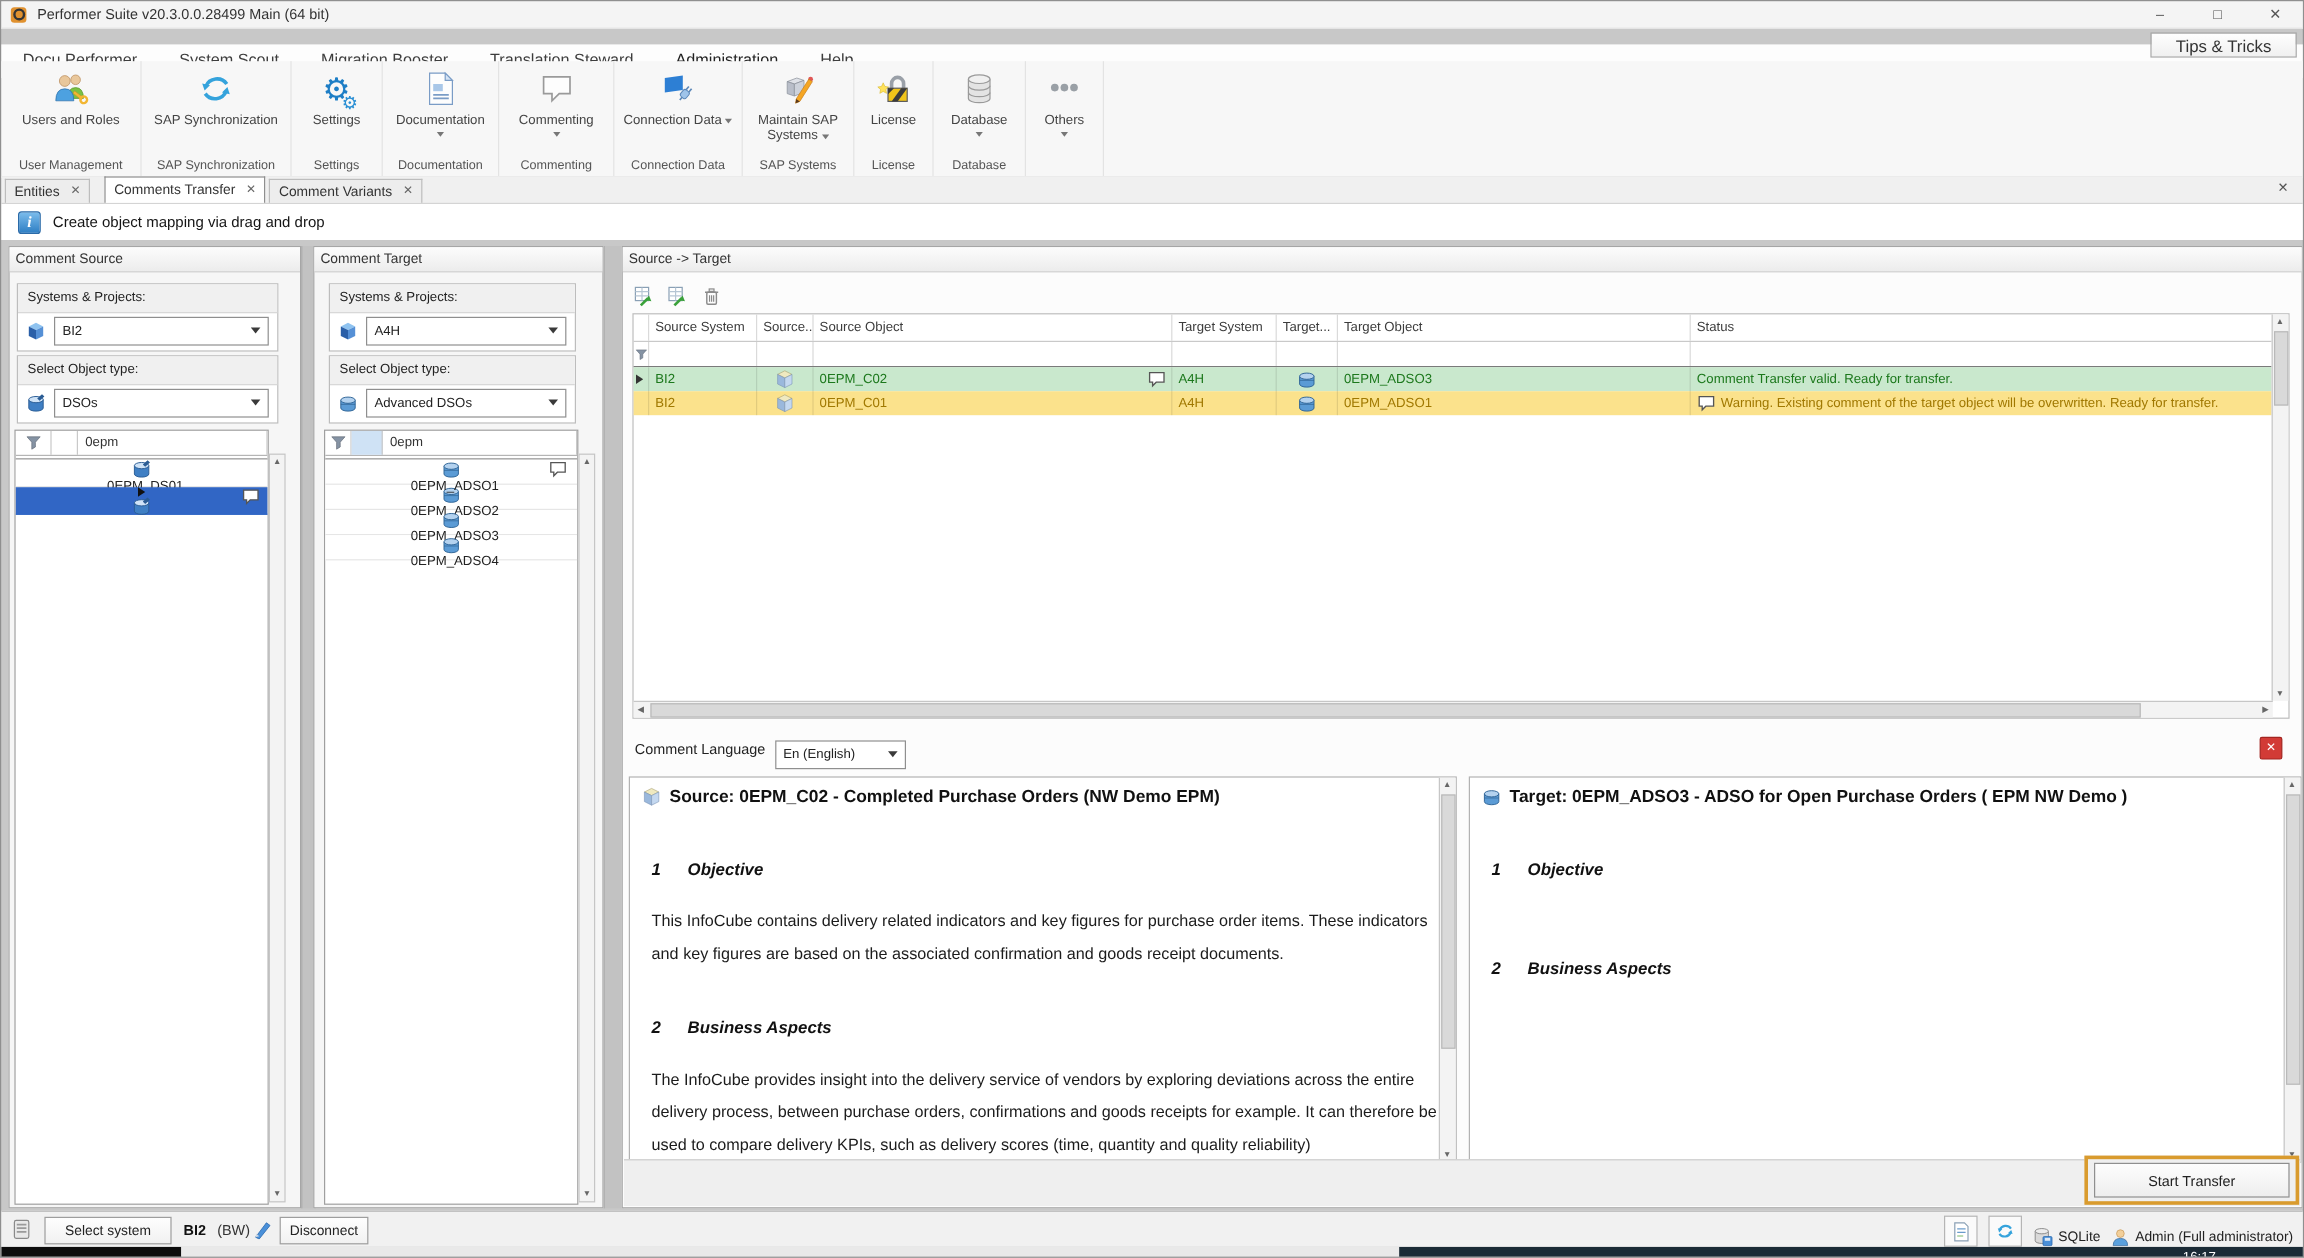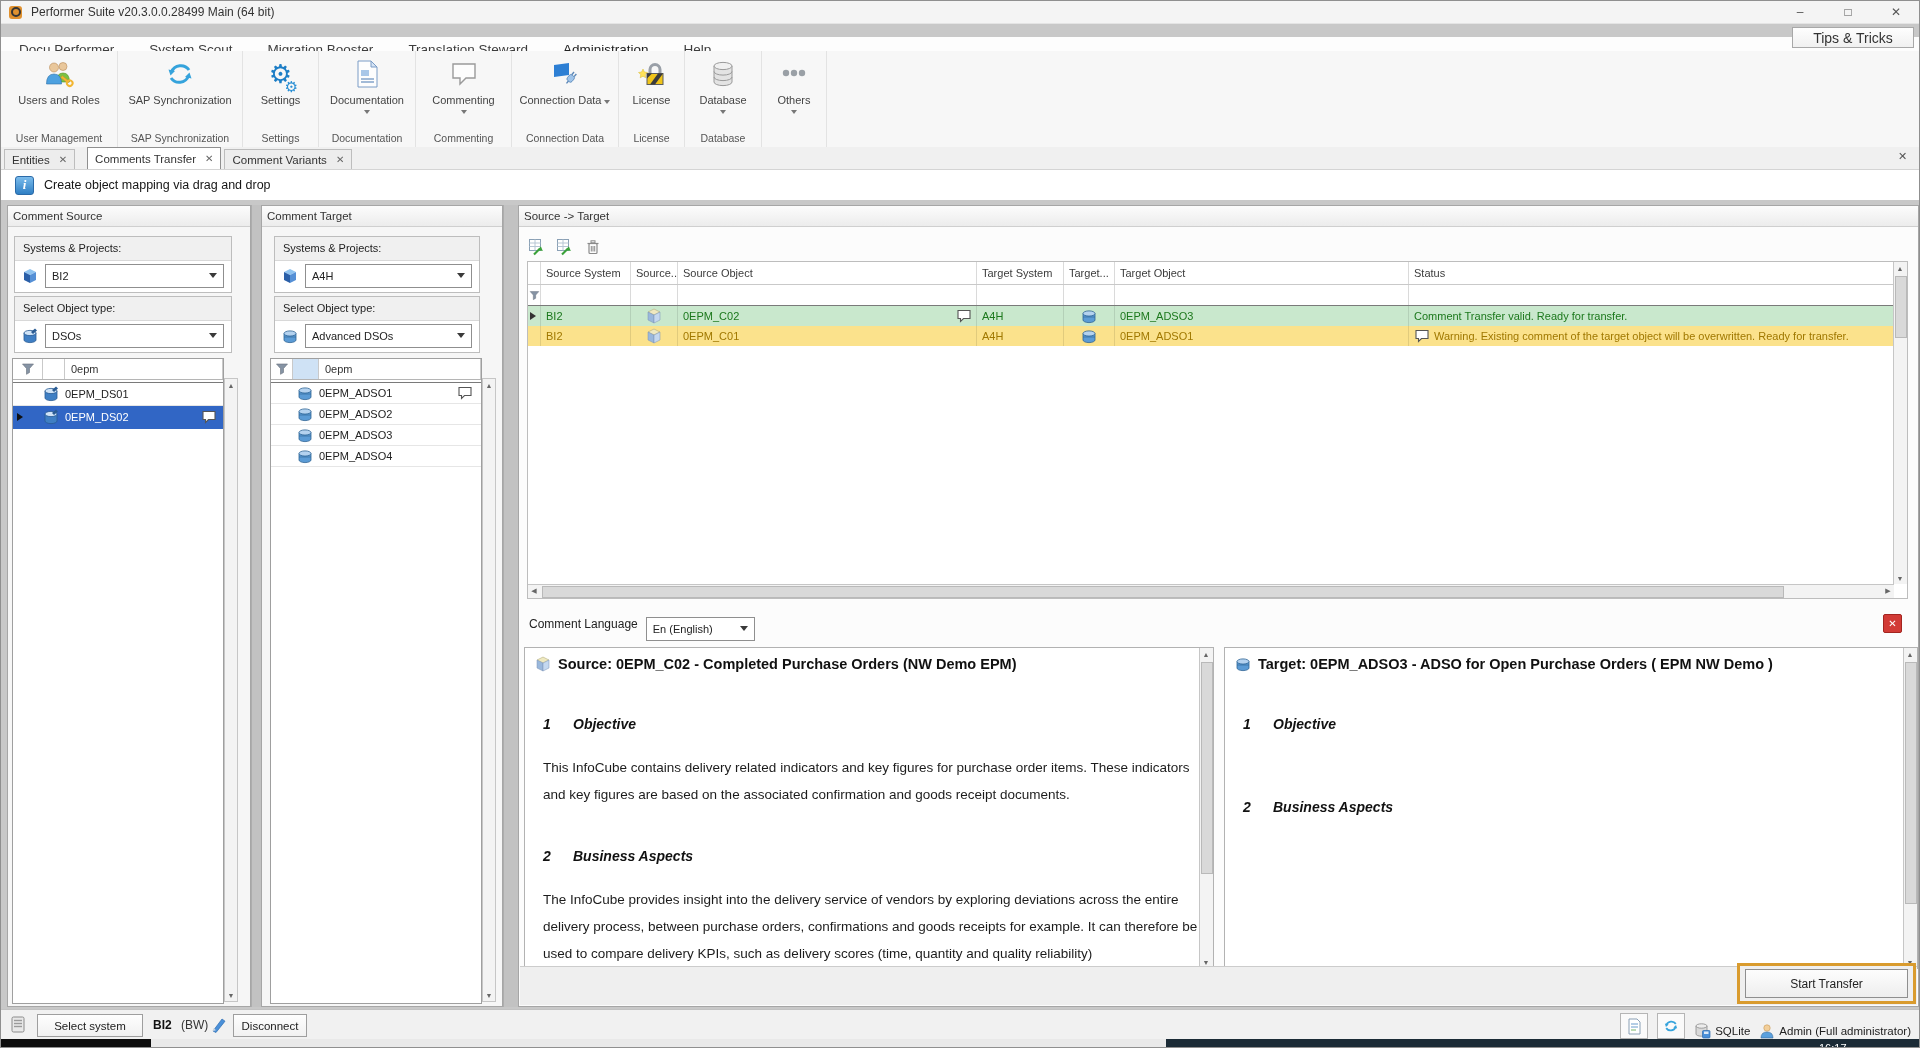--- a/index.html
+++ b/index.html
@@ -58,21 +58,21 @@
   .gbox{position:absolute;border:1px solid #bdbdbd;background:#fff;box-sizing:border-box;}
   .glabel{height:23px;background:#f0f0f0;border-bottom:1px solid #d8d8d8;line-height:23px;padding-left:8px;color:#222;}
   .grow{height:30px;display:flex;align-items:center;padding:0 7px;gap:7px;}
   .select{flex:1;height:22px;border:1px solid #8f8f8f;background:#fff;display:flex;align-items:center;
           padding:0 6px;position:relative;color:#222;}
   .select .sarrow{position:absolute;right:6px;width:0;height:0;border:4px solid transparent;border-top:5px solid #3a3a3a;top:8px;}
   .list{position:absolute;border:1px solid #9f9f9f;background:#fff;box-sizing:border-box;overflow:hidden;}
   .frow{height:20px;display:flex;align-items:center;border-bottom:1px solid #b5b5b5;}
   .fcell{height:100%;display:flex;align-items:center;border-right:1px solid #c9c9c9;box-sizing:border-box;}
   .dbl{height:2px;border-bottom:1px solid #7a7a7a;}
-  .lrow{display:flex;align-items:center;border-bottom:1px solid #e6e6e6;background:#fff;color:#222;}
+  .lrow{display:flex;align-items:center;border-bottom:1px solid #e6e6e6;background:#fff;color:#222;flex-direction:column;}
   .lrow.selected{background:#3166c5;color:#fff;border-bottom-color:#3166c5;}
   .exparrow{width:0;height:0;border:4px solid transparent;border-left:6px solid #2a2a2a;margin-left:4px;}
   .lrow.selected .exparrow{border-left-color:#111;}
   
   .vscroll{position:absolute;width:14px;background:#f3f3f3;border:1px solid #c6c6c6;box-sizing:border-box;}
   .hscroll{position:absolute;height:14px;background:#f3f3f3;border:1px solid #c6c6c6;box-sizing:border-box;}
   .sbtn{position:absolute;width:12px;height:12px;display:flex;align-items:center;justify-content:center;color:#666;font-size:7px;}
   .thumbv{position:absolute;left:1px;width:10px;background:#d9d9d9;border:1px solid #b9b9b9;}
   .thumbh{position:absolute;top:1px;height:10px;background:#d9d9d9;border:1px solid #b9b9b9;}
   
@@ -261,20 +261,36 @@
               <rect x="18" y="16" width="6" height="7" rx="2" fill="#9fc4ea" stroke="#5b87b8" stroke-width="0.8"></rect>
               <line x1="19.5" y1="16" x2="19.5" y2="12.5" stroke="#5b87b8" stroke-width="1.4"></line>
               <line x1="22.5" y1="16" x2="22.5" y2="12.5" stroke="#5b87b8" stroke-width="1.4"></line>
               <line x1="21" y1="23" x2="21" y2="26" stroke="#5b87b8" stroke-width="1.4"></line>
             </g>
           </svg>
         </div>
         <div class="rlabel"><span>Connection Data</span><span class="chev"></span></div>
       </div>
       <div class="rcaption">Connection Data</div>
+    </div>
+    <div class="rgroup" style="width:92px;">
+      <div class="rbtn">
+        <div class="ricon">
+          <svg width="30" height="30" viewBox="0 0 30 30">
+            <polygon points="6,9 14,6 20,8 12,11" fill="#dfe2e8" stroke="#8a8f99" stroke-width="0.6"></polygon>
+            <polygon points="6,9 12,11 12,21 6,19" fill="#b9bec9" stroke="#8a8f99" stroke-width="0.6"></polygon>
+            <polygon points="12,11 20,8 20,18 12,21" fill="#cdd2db" stroke="#8a8f99" stroke-width="0.6"></polygon>
+            <circle cx="25.5" cy="7" r="2" fill="#e05656"></circle>
+            <polygon points="13,27 16.5,25.5 27,9 24,7 13.5,23.5" fill="#f5a623" stroke="#c87f1b" stroke-width="0.6"></polygon>
+            <polygon points="13,27 13.5,23.5 16.5,25.5" fill="#5b3a1e"></polygon>
+          </svg>
+        </div>
+        <div class="rlabel"><span>Maintain SAP Systems</span><span class="chev"></span></div>
+      </div>
+      <div class="rcaption">SAP Systems</div>
     </div>
     <div class="rgroup" style="width:65px;">
       <div class="rbtn">
         <div class="ricon">
           <svg width="30" height="30" viewBox="0 0 30 30">
             <polygon points="6,10 7.4,13 10.5,13.5 8.2,15.6 8.8,18.8 6,17.2 3.2,18.8 3.8,15.6 1.5,13.5 4.6,13" fill="#ffe259" stroke="#d8b82e" stroke-width="0.5"></polygon>
             <path d="M13 15 v-4.5 a5 5 0 0 1 10 0 V15" fill="none" stroke="#9aa0a8" stroke-width="3"></path>
             <rect x="10" y="14.5" width="16" height="11" fill="#f0c419" stroke="#5d5d5d" stroke-width="1"></rect>
             <polygon points="10,14.5 15,14.5 10,19.5" fill="#3b3b3b"></polygon>
             <polygon points="13,25.5 21,14.5 26,14.5 18,25.5" fill="#3b3b3b"></polygon>

